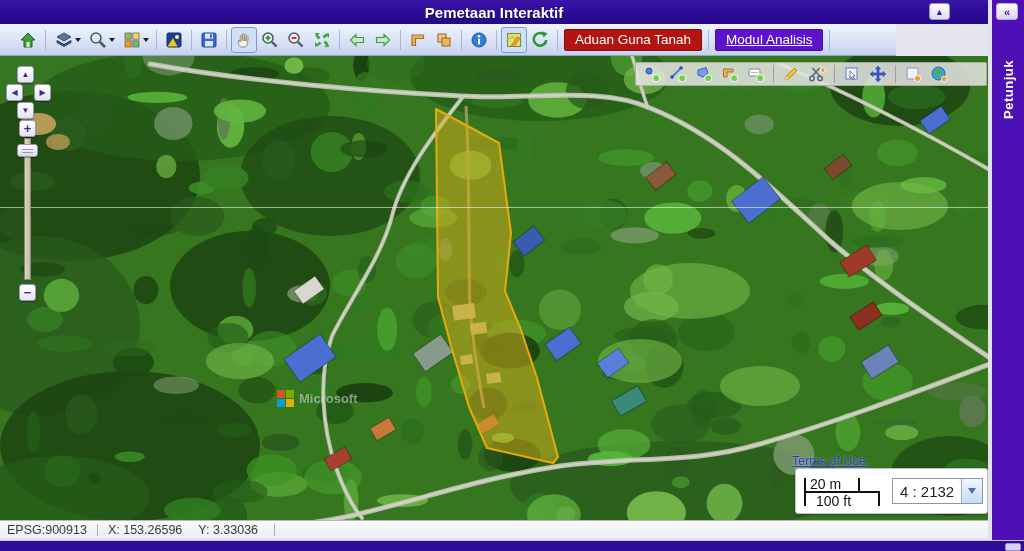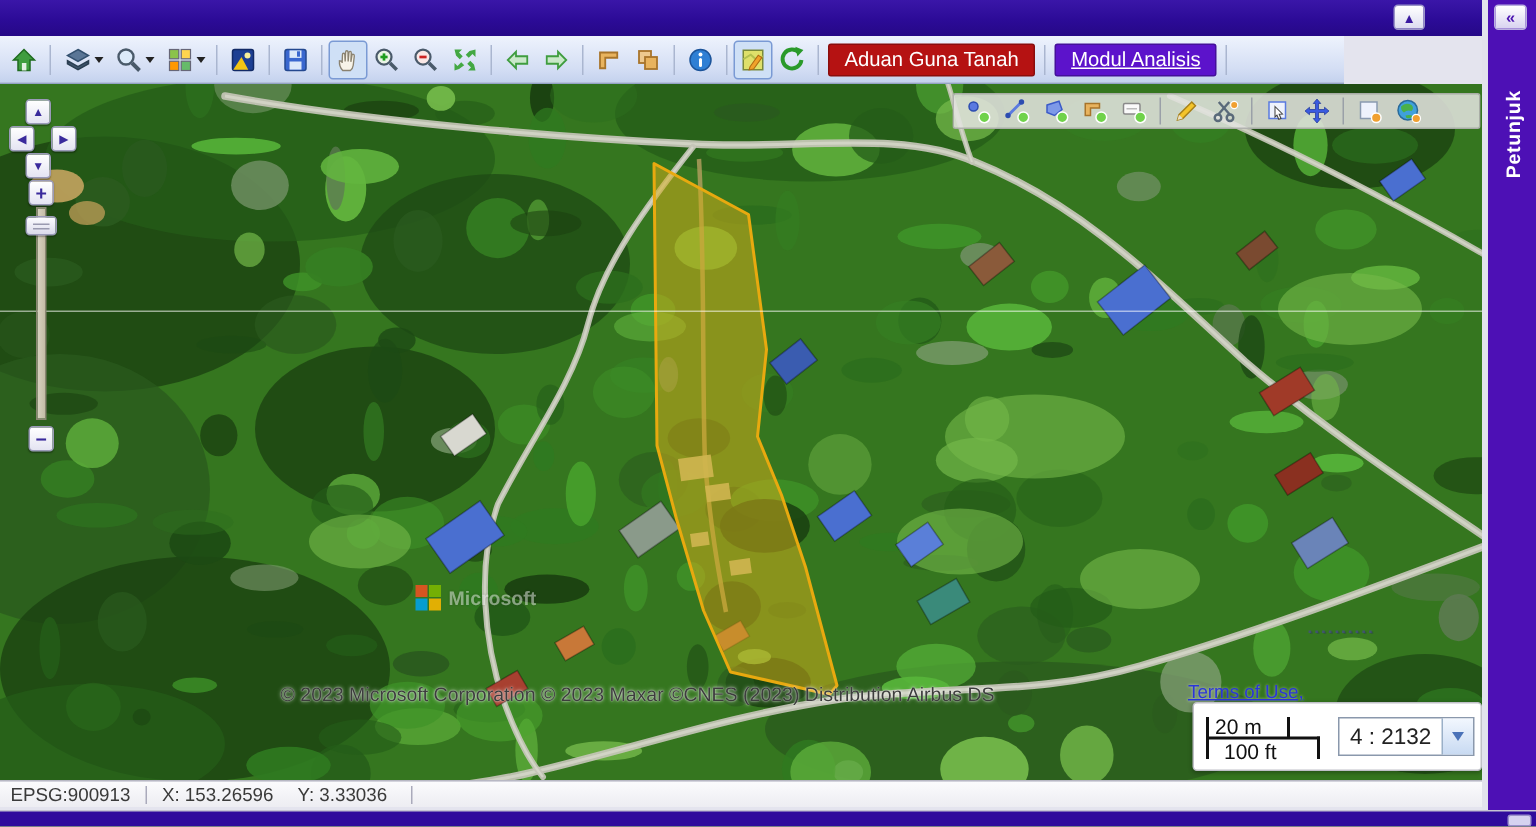--- a/index.html
+++ b/index.html
@@ -10,21 +10,21 @@
   .titlebar{position:absolute;left:0;top:0;width:988px;height:24px;
     background:linear-gradient(#3a16a8,#2c0b97 55%,#250887);
     display:flex;align-items:center;justify-content:center;}
   .title{color:#fff;font-size:15px;font-weight:bold;text-shadow:0 1px 1px #14044a;}
   .tb-collapse{position:absolute;right:38px;top:3px;width:21px;height:17px;
     background:linear-gradient(#ffffff,#dcdcf0);border:1px solid #9a94c8;border-radius:3px;
     color:#3a1aa0;font-size:9px;line-height:14px;text-align:center;padding:0;cursor:pointer;}
   
   .toolbar{position:absolute;left:0;top:24px;width:896px;height:32px;
     background:linear-gradient(#eef3fd,#d4def4 70%,#c4d2ee);
-    border-bottom:1px solid #93a3c6;display:flex;align-items:center;padding:0 3px;}
+    border-bottom:1px solid #93a3c6;display:flex;align-items:center;padding:0 15px;}
   .tool{width:26px;height:26px;border:1px solid transparent;border-radius:3px;
     display:flex;align-items:center;justify-content:center;background:transparent;padding:0;cursor:pointer;flex:0 0 auto;}
   .tool.sel{background:#cfe0f6;border:1px solid #7a9ad4;}
   .tool svg{display:block;}
   .caret{width:0;height:0;border-left:3.5px solid transparent;border-right:3.5px solid transparent;
     border-top:4px solid #222;margin-left:1px;flex:0 0 auto;}
   .tsep{width:1px;height:20px;background:#aab6d0;margin:0 4px;flex:0 0 auto;}
   .mbtn{height:22px;border-radius:2px;color:#fff;font-size:13.5px;font-family:"Liberation Sans",sans-serif;
     padding:0 10px;margin:0 2px;cursor:pointer;flex:0 0 auto;}
   .mbtn.red{background:#b51212;border:1px solid #8a0d0d;}
@@ -102,20 +102,21 @@
   .bottombar{position:absolute;left:0;top:540px;width:1024px;height:11px;background:#2f0b9c;border-top:1px solid #c4c4d2;}
   .bb-btn{position:absolute;right:3px;top:2px;width:16px;height:8px;border-radius:2px;
     background:#d6d2f0;border:1px solid #9a90cc;padding:0;cursor:pointer;}
 </style>
 </head>
 <body>
 
 <div class="stage">
 
   <div class="titlebar">
+    <span class="title">Pemetaan Interaktif</span>
     <button class="tb-collapse">
       <span>▲</span>
     </button>
   </div>
 
   <div class="toolbar">
     <button class="tool">
       <svg width="20" height="20" viewBox="0 0 20 20">
           <path d="M3 10 L10 3 L17 10 H14 V17 H6 V10 Z" fill="#3f9d3f" stroke="#1f6b1f"></path>
           <rect x="8.6" y="12" width="3" height="5" fill="#fff" opacity=".85"></rect>
@@ -573,21 +574,20 @@
           <i style="background:#00a4ef"></i>
           <i style="background:#ffb900"></i>
       </span>
       <span class="mslabel">Microsoft</span>
     </div>
 
     <div class="watermark">
       <small>▪▪▪▪▪▪▪▪▪▪</small>
     </div>
 
-    <div class="copyright">© 2023 Microsoft Corporation © 2023 Maxar ©CNES (2023) Distribution Airbus DS</div>
     <a class="terms">Terms of Use,</a>
 
     <div class="scalepanel">
       <div class="scalebar">
         <div class="sb-base"></div>
         <div class="sb-t1"></div>
         <div class="sb-t2"></div>
         <div class="sb-t3"></div>
         <div class="sb-m">20 m</div>
         <div class="sb-f">100 ft</div>

